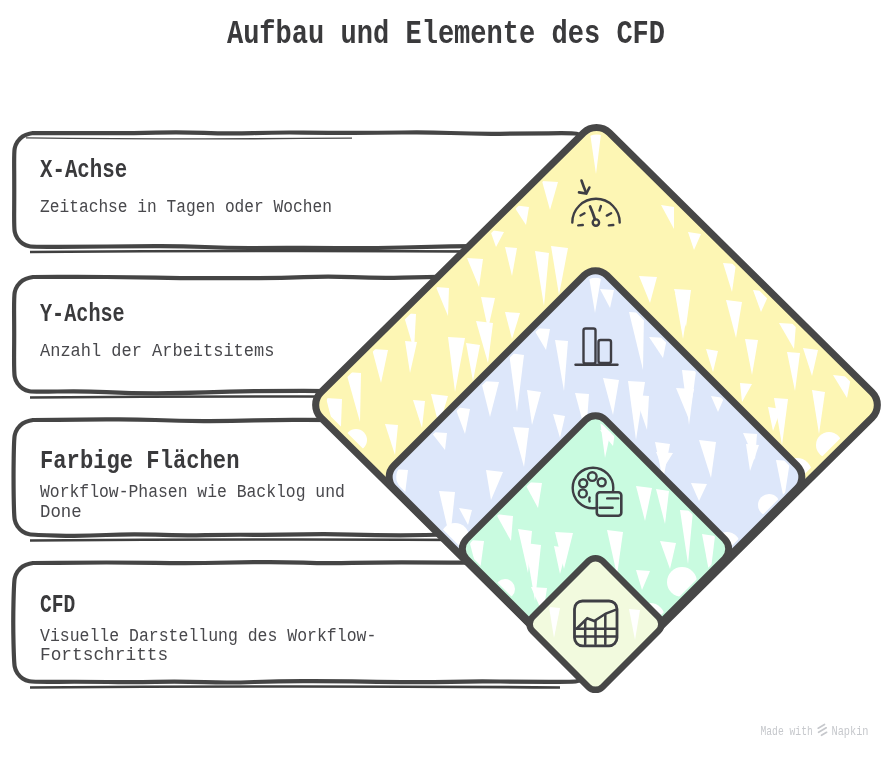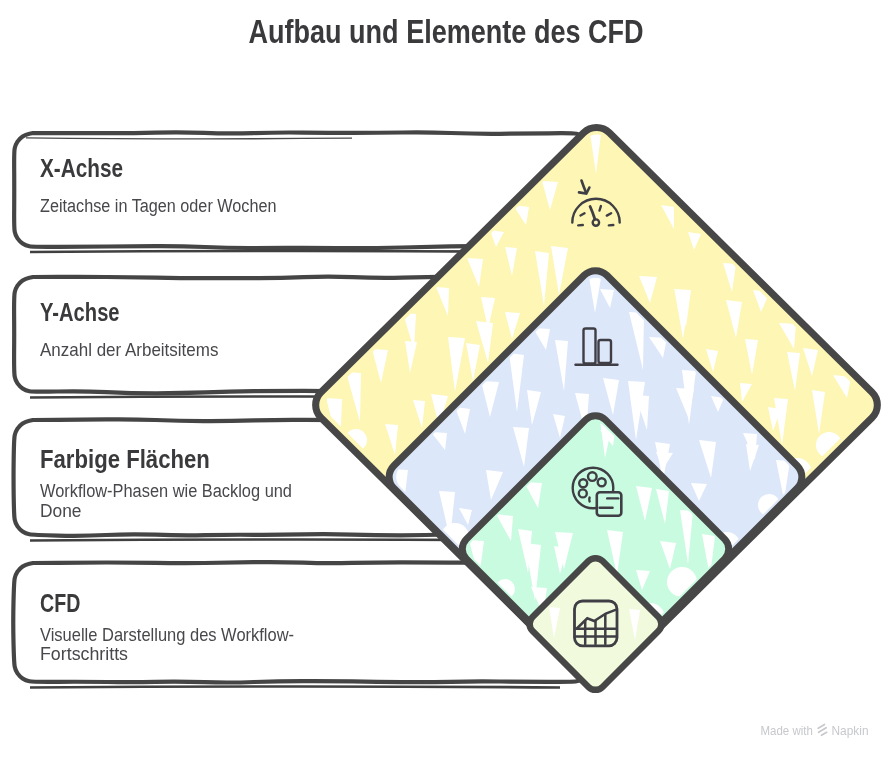--- a/index.html
+++ b/index.html
@@ -1,17 +1,17 @@
 <!DOCTYPE html>
 <html><head>
 <meta charset="utf-8">
 <style>
   html,body{margin:0;padding:0;background:#ffffff;}
   #stage{position:relative;width:893px;height:757px;background:#ffffff;overflow:hidden;
-    font-family:Liberation Sans, sans-serif;}
+    font-family:Liberation Mono, monospace;}
   svg{position:absolute;left:0;top:0;}
 </style>
 </head>
 <body>
 <div id="stage">
 <svg width="893" height="757" viewBox="0 0 893 757">
   <defs>
     <clipPath id="clip_yellow">
           <rect x="-196" y="-196" width="392" height="392" rx="16" transform="translate(596.5 405) rotate(45)"></rect>
         </clipPath>

